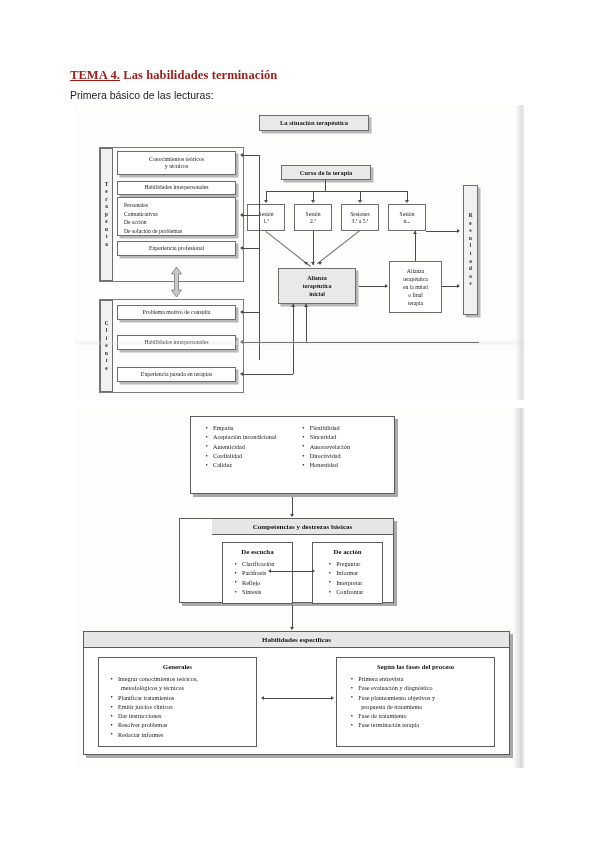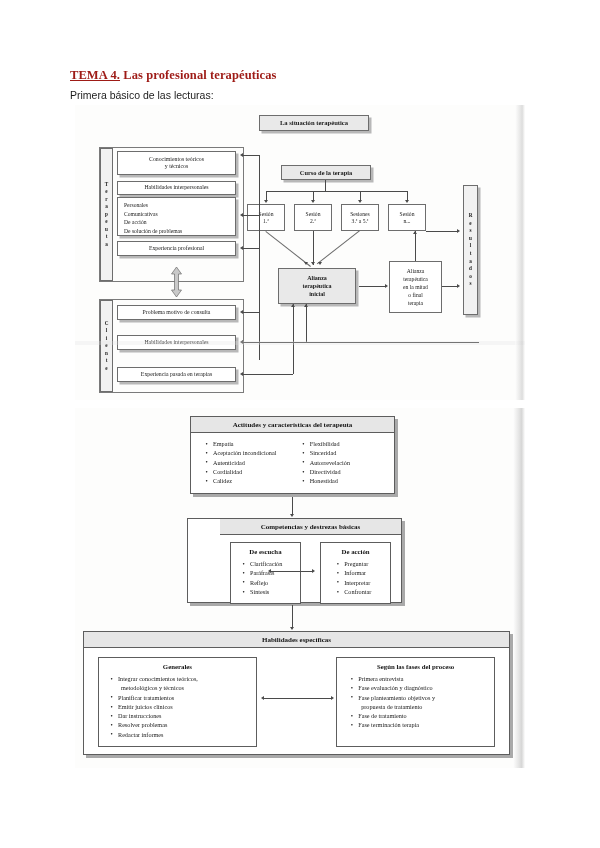--- a/index.html
+++ b/index.html
@@ -187,21 +187,21 @@
   }
   .smudge {
     position: absolute;
     background: #e3e3e3;
     opacity: .5;
   }
 </style>
 </head>
 <body>
 
-<div id="doc-title"><span class="u">TEMA 4.</span><span> Las profesional terapéuticas</span></div>
+<div id="doc-title"><span class="u">TEMA 4.</span><span> Las habilidades terminación</span></div>
 <div id="doc-subtitle">Primera básico de las lecturas:</div>
 
 <div class="scan fig1">
 
   <div class="bx sh grey b" style="left:184px; top:10px; width:110px; height:16px; font-size:6.6px;">
     <span>La situación terapéutica</span>
   </div>
 
   <div class="bx" style="left:24px; top:42px; width:145px; height:135px; background:transparent; border:1px solid #7a7a7a;"></div>
 
@@ -362,21 +362,20 @@
   <div class="ln lnv" style="left:231px; top:199px; height:38px;"></div>
   <div class="ar ar-u" style="left:228.6px; top:199px;"></div>
 
   <div class="smudge" style="left:0px; top:236px; width:450px; height:4px; opacity:.28;"></div>
   <div class="edge" style="left:440px; top:0px; width:10px; height:295px; opacity:.5;"></div>
 </div>
 
 <div class="scan fig2">
 
   <div class="panel" style="left:115px; top:8px; width:205px; height:78px;">
-    <div class="panel-hd">Actitudes y características del terapeuta</div>
     <div class="panel-body two-col" style="padding:6px 10px 6px 12px;">
       <ul class="bul" style="width:50%;">
         <li>Empatía</li>
         <li>Aceptación incondicional</li>
         <li>Autenticidad</li>
         <li>Cordialidad</li>
         <li>Calidez</li>
       </ul>
       <ul class="bul" style="width:46%;">
         <li>Flexibilidad</li>
@@ -384,21 +383,21 @@
         <li>Autorrevelación</li>
         <li>Directividad</li>
         <li>Honestidad</li>
       </ul>
     </div>
   </div>
 
   <div class="ln lnv" style="left:217px; top:89px; height:18px;"></div>
   <div class="ar ar-d" style="left:214.6px; top:106px;"></div>
 
-  <div class="panel" style="left:112px; top:110px; width:215px; height:85px;padding-left:32px;">
+  <div class="panel" style="left:104px; top:110px; width:215px; height:85px;padding-left:32px;">
     <div class="panel-hd">Competencias y destrezas básicas</div>
     <div class="panel-body" style="padding:7px 10px 7px;">
       <div class="two-col" style="gap:10px;">
         <div class="subbox" style="width:44%;">
           <div class="subttl">De escucha</div>
           <ul class="bul" style="padding-left:11px;">
             <li>Clarificación</li>
             <li>Paráfrasis</li>
             <li>Reflejo</li>
             <li>Síntesis</li>

